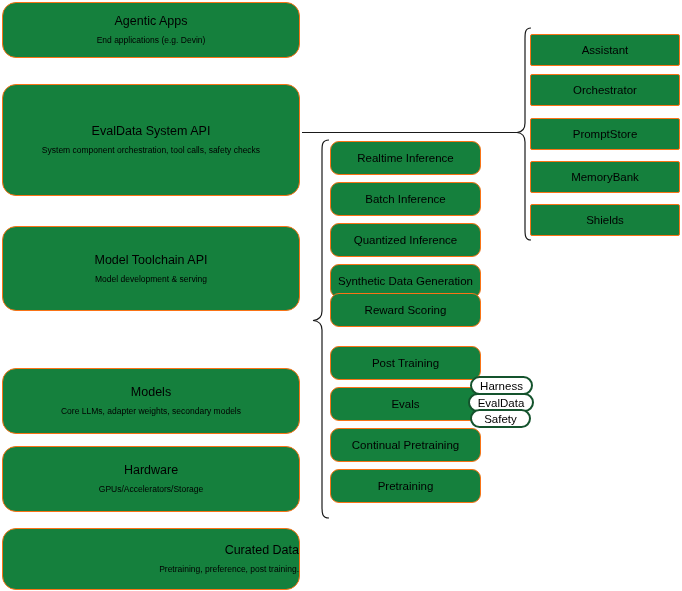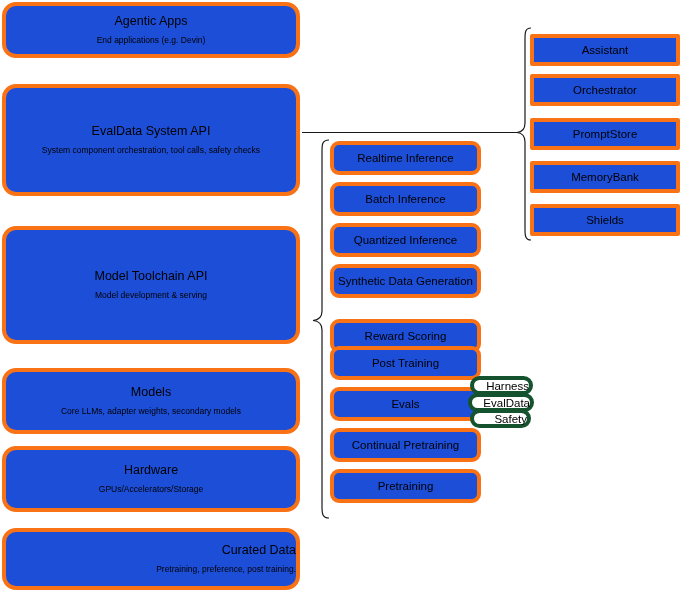--- a/index.html
+++ b/index.html
@@ -16,22 +16,22 @@
     width: 682px;
     height: 591px;
     overflow: hidden;
     background: #ffffff;
   }
 
   
   .box {
     position: absolute;
     box-sizing: border-box;
-    background: #1d4ed8;
-    border: 4px solid #f97316;
+    background: #15803d;
+    border: 1px solid #f97316;
     border-radius: 12px;
     display: flex;
     flex-direction: column;
     align-items: center;
     justify-content: center;
     text-align: center;
     line-height: 1.25;
   }
 
   
@@ -66,25 +66,25 @@
     height: 32px;
     border-radius: 2px;
     font-size: 11.5px;
   }
 
   
   .minipill {
     position: absolute;
     box-sizing: border-box;
     background: #ffffff;
-    border: 4px solid #14532d;
+    border: 2px solid #14532d;
     border-radius: 11px;
     display: flex;
     align-items: center;
-    justify-content: flex-end;
+    justify-content: center;
     font-size: 11.5px;
     height: 19px;
     z-index: 5;
   }
 
   
   .hline {
     position: absolute;
     background: #1a1a1a;
     height: 1px;
@@ -112,21 +112,21 @@
   <div class="box layer" style="top:2px;height:56px;">
     <div class="title">Agentic Apps</div>
     <div class="subtitle">End applications (e.g. Devin)</div>
   </div>
 
   <div class="box layer" style="top:84px;height:112px;">
     <div class="title">EvalData System API</div>
     <div class="subtitle">System component orchestration, tool calls, safety checks</div>
   </div>
 
-  <div class="box layer" style="top:226px;height:118px;">
+  <div class="box layer" style="top:226px;height:85px;">
     <div class="title">Model Toolchain API</div>
     <div class="subtitle">Model development &amp; serving</div>
   </div>
 
   <div class="box layer" style="top:368px;height:66px;">
     <div class="title">Models</div>
     <div class="subtitle">Core LLMs, adapter weights, secondary models</div>
   </div>
 
   <div class="box layer" style="top:446px;height:66px;">
@@ -152,21 +152,21 @@
   </div>
   <div class="box cap" style="top:141px;">
     <span>Realtime Inference</span>
   </div>
   <div class="box cap" style="top:223px;">
     <span>Quantized Inference</span>
   </div>
   <div class="box cap" style="top:264px;">
     <span>Synthetic Data Generation</span>
   </div>
-  <div class="box cap" style="top:319px;">
+  <div class="box cap" style="top:293px;">
     <span>Reward Scoring</span>
   </div>
   <div class="box cap" style="top:346px;">
     <span>Post Training</span>
   </div>
   <div class="box cap" style="top:428px;">
     <span>Continual Pretraining</span>
   </div>
   <div class="box cap" style="top:387px;">
     <span>Evals</span>

